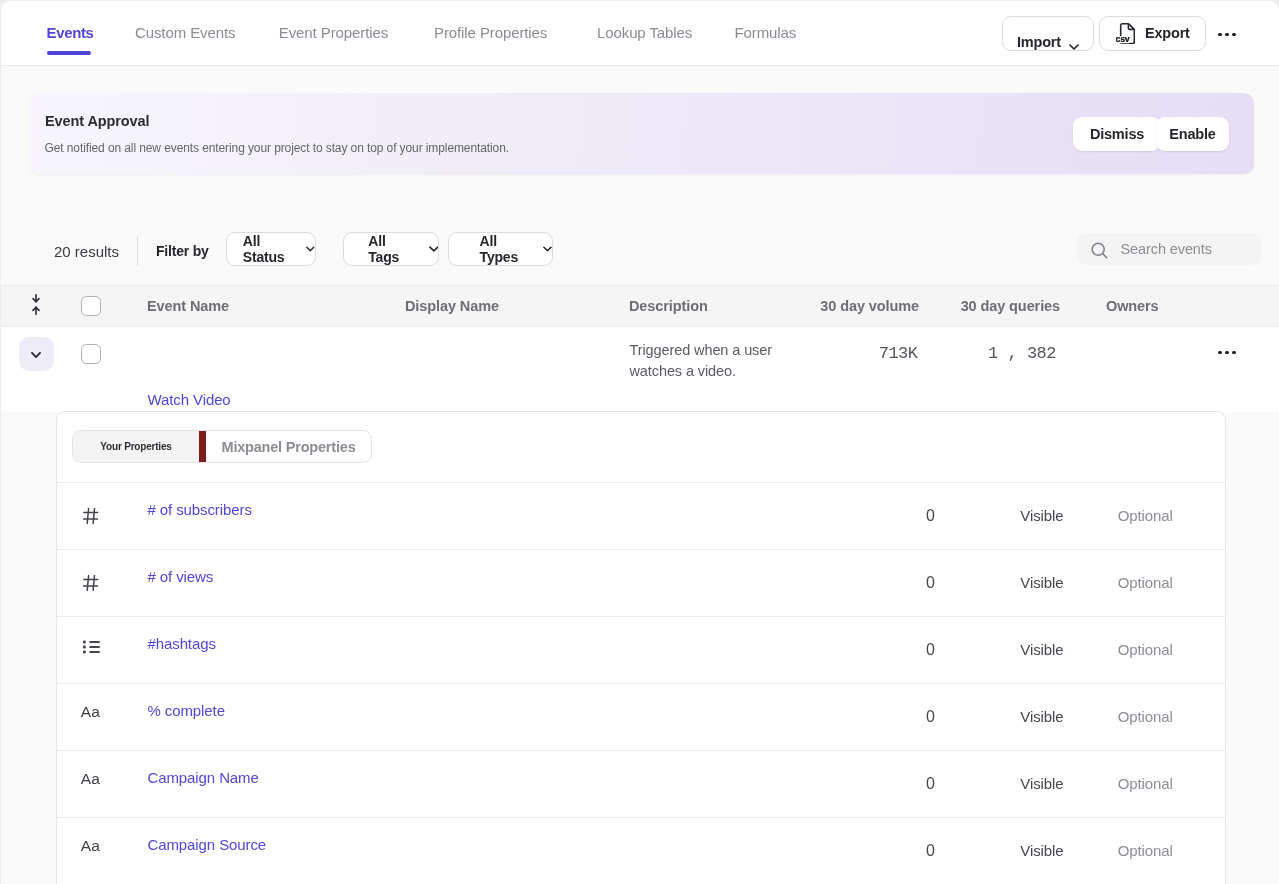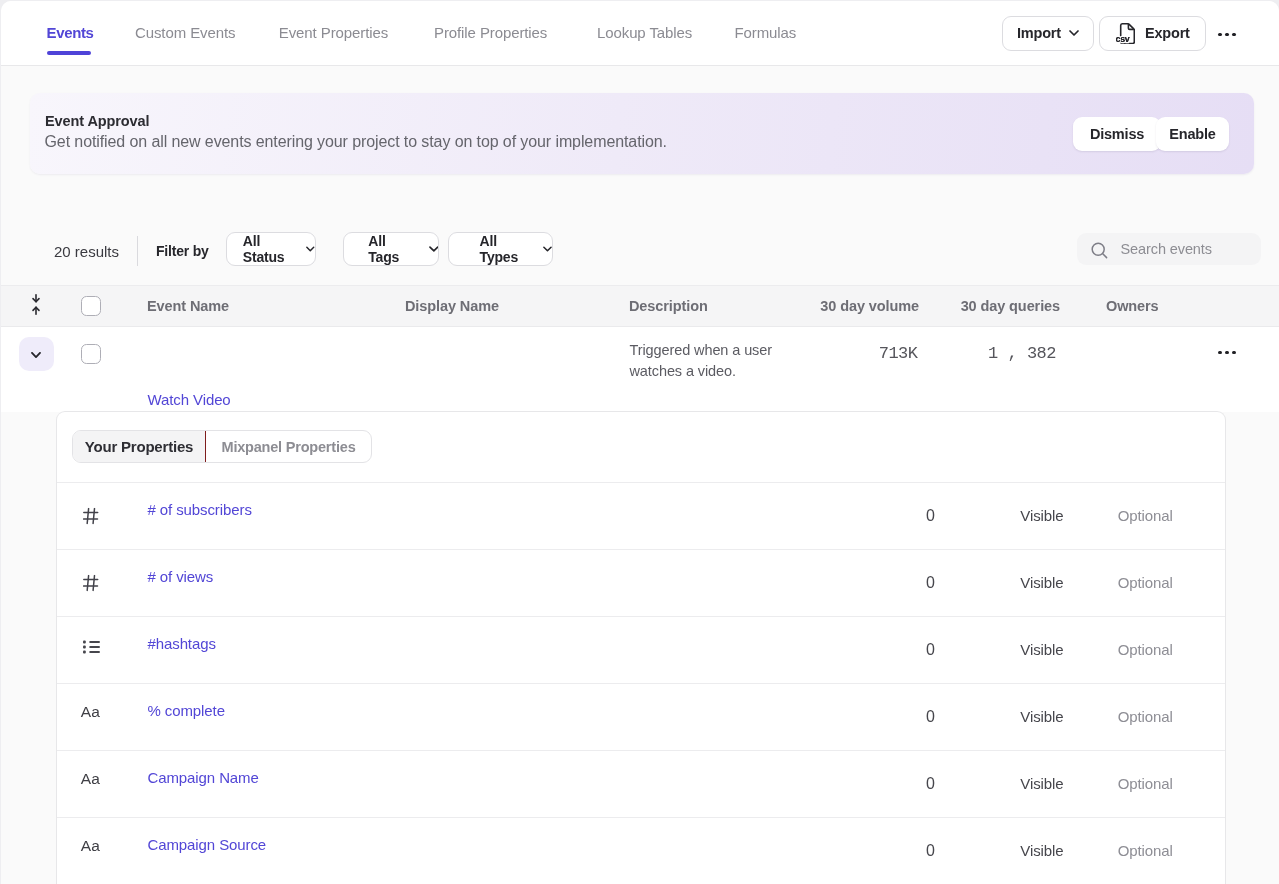--- a/index.html
+++ b/index.html
@@ -13,21 +13,21 @@
   .tab { position:absolute; top:23px; font-size:15px; color:#8b8b92; white-space:nowrap; letter-spacing:-0.1px; }
   .tab.active { color:#5246d6; font-weight:700; letter-spacing:-0.35px; }
   .underline { position:absolute; left:46px; top:50px; width:44px; height:3.5px; background:#4f43d8; border-radius:2px; }
   .topbtn { position:absolute; top:14.5px; height:35.5px; background:#fff; border:1px solid #dcdce0; border-radius:9px; display:flex; align-items:center; justify-content:center; font-size:14.5px; font-weight:700; color:#26262b; letter-spacing:-0.2px; }
 
   
   .banner { position:absolute; left:29px; top:92px; width:1224px; height:81px; border-radius:10px;
     background:linear-gradient(96deg, #f8f6fc 0%, #efeaf8 48%, #e6def5 100%);
     box-shadow:0 1px 2px rgba(80,60,120,0.08); }
   .banner h1 { font-size:14.5px; font-weight:700; color:#2c2c32; position:absolute; left:15px; top:20px; letter-spacing:-0.1px; }
-  .banner p { font-size:16px; color:#65656c; position:absolute; left:14.5px; top:40px; letter-spacing:-0.1px; }
+  .banner p { font-size:12px; color:#65656c; position:absolute; left:14.5px; top:48px; letter-spacing:-0.1px; }
   .wbtn { position:absolute; top:24px; height:34px; background:#fff; border-radius:9px; display:flex; align-items:center; justify-content:center; font-size:14.5px; font-weight:700; color:#26262b; box-shadow:0 1px 2px rgba(40,30,70,0.10); letter-spacing:-0.2px; }
 
   
   .fdark { color:#3a3a40; font-size:15px; }
   .fbold { color:#26262b; font-size:14px; font-weight:700; letter-spacing:-0.2px; }
   .fbtn { position:absolute; top:231px; height:34px; background:#fff; border:1px solid #dcdce0; border-radius:9px; display:flex; align-items:center; font-size:14px; font-weight:700; color:#26262b; letter-spacing:-0.2px; }
   .search { position:absolute; left:1076px; top:231.5px; width:184px; height:32.5px; background:#f4f4f5; border-radius:9px; }
   .search span { position:absolute; top:50%; transform:translateY(-50%); font-size:14.5px; color:#8d8d93; letter-spacing:-0.1px; }
 
   
@@ -36,21 +36,21 @@
   .rowband { position:absolute; left:0; top:326px; width:100%; height:85px; background:#ffffff; }
   .checkbox { position:absolute; width:20px; height:20px; background:#fff; border:1.5px solid #aeaeb6; border-radius:5.5px; }
   .chevbtn { position:absolute; left:17.5px; top:10px; width:35.5px; height:33.5px; background:#efecfa; border-radius:10px; display:flex; align-items:center; justify-content:center; }
   .mono { font-family:"Liberation Mono", monospace; font-size:17px; color:#55555b; letter-spacing:-0.5px; }
   .dots { display:inline-flex; gap:3.1px; }
   .dots i { width:3.8px; height:3.8px; border-radius:50%; background:#202025; }
 
   
   .panel { position:absolute; left:55px; top:410px; width:1170px; height:475px; background:#fff; border:1px solid #e7e7e9; border-bottom:none; border-radius:9px 9px 0 0; }
   .tabgroup { position:absolute; left:15px; top:18px; height:33px; border:1px solid #e3e3e6; border-radius:9px; display:flex; overflow:hidden; background:#fff; }
-  .tabgroup .seg1 { width:133px; background:#f4f4f5; border-right:1px solid #7f1d1d; display:flex; align-items:center; justify-content:center; font-size:15px; font-weight:700; color:#2e2e34; letter-spacing:-0.2px; }
+  .tabgroup .seg1 { width:133px; background:#f4f4f5; border-right:7px solid #7f1d1d; display:flex; align-items:center; justify-content:center; font-size:10px; font-weight:700; color:#2e2e34; letter-spacing:-0.2px; }
   .tabgroup .seg2 { width:165px; display:flex; align-items:center; justify-content:center; font-size:14.5px; font-weight:700; color:#8d8d93; letter-spacing:-0.2px; }
   .prow { position:absolute; left:0; width:1168px; height:67.3px; border-top:1px solid #ececee; }
   .prow .pname { position:absolute; left:90.5px; top:26.3px; transform:translateY(-50%); font-size:15px; color:#5246d6; letter-spacing:-0.1px; }
   .prow .zero { position:absolute; right:290px; top:33px; transform:translateY(-50%); font-size:16px; color:#46464c; }
   .prow .vis { position:absolute; left:963.3px; top:32.3px; transform:translateY(-50%); font-size:15px; color:#46464c; letter-spacing:-0.1px; }
   .prow .opt { position:absolute; left:1060.7px; top:32.3px; transform:translateY(-50%); font-size:15px; color:#8e8e95; letter-spacing:-0.1px; }
   .prow .picon { position:absolute; left:26px; top:33px; transform:translateY(-50%); width:20px; display:flex; justify-content:center; }
   .aa { font-size:15.5px; font-weight:400; color:#3f3f45; letter-spacing:0.3px; }
 </style>
 </head>
@@ -58,21 +58,21 @@
 <div class="card">
 
   <div class="nav">
     <span class="tab active" style="left:45.5px;">Events</span>
     <span class="tab" style="left:134px;">Custom Events</span>
     <span class="tab" style="left:277.8px;">Event Properties</span>
     <span class="tab" style="left:433px;">Profile Properties</span>
     <span class="tab" style="left:596px;">Lookup Tables</span>
     <span class="tab" style="left:733.5px;">Formulas</span>
     <div class="underline"></div>
-    <div class="topbtn" style="left:1001px; width:92px;">Import
+    <div class="topbtn" style="left:1001px; width:92px;align-items:flex-end;">Import
       <svg width="10" height="6" viewBox="0 0 10 6" style="margin-left:8px;">
           <path d="M1 1 L5 5 L9 1" fill="none" stroke="#26262b" stroke-width="1.7" stroke-linecap="round" stroke-linejoin="round"></path>
         </svg>
     </div>
     <div class="topbtn" style="left:1098px; width:107px; justify-content:flex-start; padding-left:16px;">
       <svg width="19" height="21" viewBox="0 0 19 21" style="margin-right:10px;">
         <path d="M6.2 0.8 h6 a1 1 0 0 1 0.75 0.33 l5 5 a1 1 0 0 1 0.35 0.77 v11.9 a1.7 1.7 0 0 1 -1.7 1.7 h-10.2 a1.7 1.7 0 0 1 -1.7 -1.7 v-16.3 a1.7 1.7 0 0 1 1.5 -1.7 z" fill="none" stroke="#26262b" stroke-width="1.6" stroke-linejoin="round"></path>
         <path d="M12.4 1.1 v4.1 a1.2 1.2 0 0 0 1.2 1.2 h4.3" fill="none" stroke="#26262b" stroke-width="1.6" stroke-linejoin="round"></path>
         <text x="-0.4" y="18.6" font-family="Liberation Sans" font-size="8.8" font-weight="700" letter-spacing="-0.3" fill="#26262b" stroke="#ffffff" stroke-width="2.6" paint-order="stroke">csv</text>
         <text x="-0.4" y="18.6" font-family="Liberation Sans" font-size="8.8" font-weight="700" letter-spacing="-0.3" fill="#26262b">csv</text>

